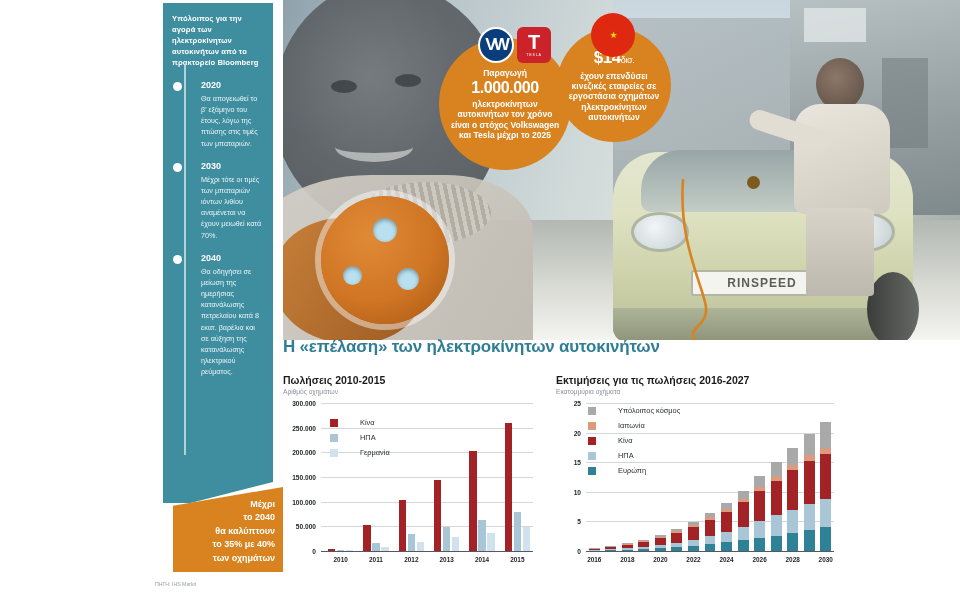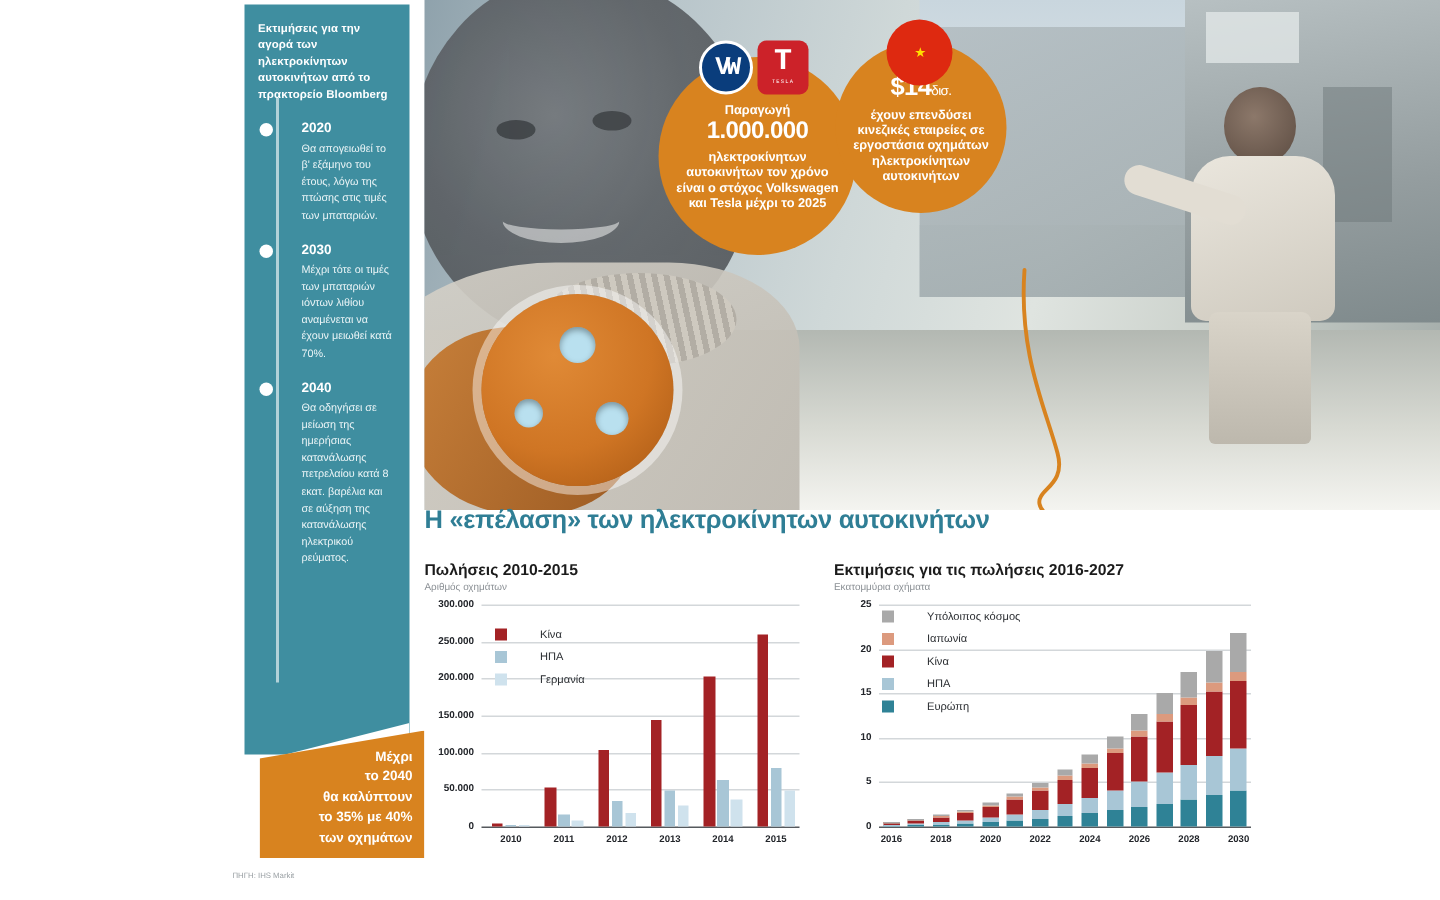--- a/index.html
+++ b/index.html
@@ -151,21 +151,21 @@
     display:flex; flex-direction:column; align-items:center; justify-content:center;
     padding:8px 10px;
   }
   #badge-vw { left:439px; top:38px; width:132px; height:132px; }
   #badge-cn { left:557px; top:28px; width:114px; height:114px; }
   .badge .b-small{ font-size:8.5px; font-weight:bold; line-height:1.2; }
   .badge .b-big{ font-size:16px; font-weight:bold; letter-spacing:-.4px; margin:1px 0 2px; }
   #badge-cn .b-big{ font-size:17px; margin:0 0 3px; }
   #badge-cn .b-big .suffix{ font-size:9px; font-weight:normal; }
 
-  .logo-row{ position:absolute; left:466px; top:27px; display:flex; gap:3px; z-index:5;font-family:Liberation Mono, monospace; }
+  .logo-row{ position:absolute; left:478px; top:27px; display:flex; gap:3px; z-index:5; }
   .logo { width:36px; height:36px; border-radius:50%; position:relative; }
   .logo.vw{ background:#0a3d7c; border:2.5px solid #ffffff;
     display:flex;align-items:center;justify-content:center;
     color:#fff;font-size:17px;font-weight:bold;letter-spacing:-3px; }
   .logo.tesla{ background:#cc2229; border-radius:6px; width:34px; height:36px;
     display:flex;flex-direction:column;align-items:center;justify-content:center;color:#fff; }
   .logo.tesla .t{ font-size:20px; font-weight:bold; line-height:.8; }
   .logo.tesla .nm{ font-size:3.6px; letter-spacing:.8px; margin-top:3px; }
   #cn-flag{
     position:absolute; left:591px; top:13px; width:44px; height:44px; border-radius:50%;
@@ -240,20 +240,29 @@
 </style>
 </head>
 <body>
 
 <div id="hero">
   <div class="sky"></div>
   <div class="bldg-m"></div>
   <div class="bldg-r"></div>
   <div class="road"></div>
 
+  <div class="car">
+    <div class="rear-window"></div>
+    <div class="inlet"></div>
+    <div class="lamp lL"></div>
+    <div class="lamp lR"></div>
+    <div class="plate">RINSPEED</div>
+    <div class="bumper"></div>
+    <div class="wheel"></div>
+  </div>
 
   <div class="person2">
     <div class="head"></div>
     <div class="body"></div>
     <div class="arm"></div>
     <div class="legs"></div>
   </div>
 
   <svg class="cable" viewBox="0 0 230 190">
     <path d="M70 4 C 66 60, 84 96, 92 126 C 98 148, 78 150, 80 160 C 82 170, 96 166, 92 178" fill="none" stroke="#d8831f" stroke-width="2.6" stroke-linecap="round"></path>
@@ -291,21 +300,21 @@
 <div id="cn-flag">★</div>
 
 <div id="badge-cn" class="badge">
   <div class="b-big">
     <span>$14</span><span class="suffix">δισ.</span>
   </div>
   <div class="b-small">έχουν επενδύσει κινεζικές εταιρείες σε εργοστάσια οχημάτων ηλεκτροκίνητων αυτοκινήτων</div>
 </div>
 
 <div id="sidebar">
-  <div class="s-head">Εκτιμήσεις για την αγορά των ηλεκτροκίνητων αυτοκινήτων από το πρακτορείο Bloomberg</div>
+  <div class="s-head">Υπόλοιπος για την αγορά των ηλεκτροκίνητων αυτοκινήτων από το πρακτορείο Bloomberg</div>
   <div class="timeline"></div>
   <div class="inner">
     <div class="tl-item">
       <span class="dot"></span>
       <div class="tl-year">2020</div>
       <div class="tl-text">Θα απογειωθεί το β' εξάμηνο του έτους, λόγω της πτώσης στις τιμές των μπαταριών.</div>
     </div>
     <div class="tl-item">
       <span class="dot"></span>
       <div class="tl-year">2030</div>

